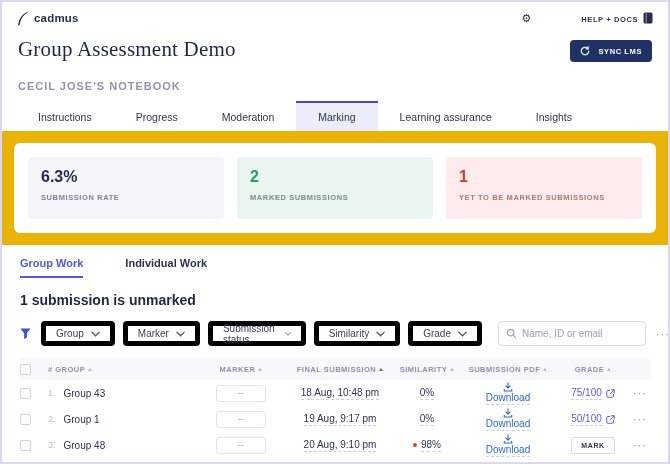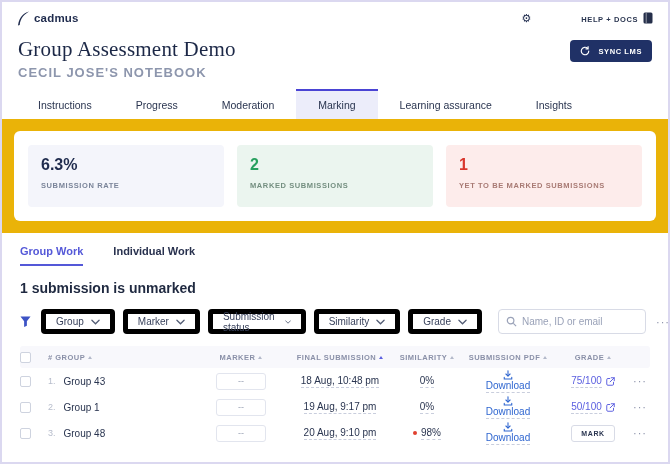--- a/index.html
+++ b/index.html
@@ -13,21 +13,21 @@
   .app-header { flex:none; height:32px; padding:0 15px; display:flex; align-items:center; justify-content:space-between; background:#fff; }
   .logo { display:flex; align-items:center; gap:4px; cursor:pointer; }
   .logo-text { font-size:11.5px; font-weight:700; color:#1f2b4d; letter-spacing:.2px; }
   .header-right { display:flex; align-items:center; gap:14px; }
   .gear { font-size:11px; color:#1f2b4d; line-height:1; cursor:pointer; }
   .help-docs { display:flex; align-items:flex-end; gap:5px; cursor:pointer;margin-left:36px; }
   .help-docs span { font-size:7.5px; font-weight:700; letter-spacing:.6px; color:#2a3550; }
   
   .title-bar { flex:none; padding:3px 16px 9px; display:flex; justify-content:space-between; align-items:flex-start; background:#fff; }
   .page-title { font-family:"Liberation Serif", serif; font-weight:500; font-size:21px; color:#1c2847; letter-spacing:.2px; }
-  .page-subtitle { margin-top:3px; font-size:13px; font-weight:700; letter-spacing:1px; color:#8d96ad; }
+  .page-subtitle { margin-top:18px; font-size:11px; font-weight:700; letter-spacing:1px; color:#8d96ad; }
   .sync-btn { margin-top:3px; display:flex; align-items:center; gap:8px; background:#203166; color:#fff;
     border:none; border-radius:4px; padding:6px 10px; font-size:7.5px; font-weight:700; letter-spacing:.6px; cursor:pointer;
     font-family:"Liberation Sans", sans-serif; }
   
   .main-tabs { flex:none; height:30px; padding:0 14px; display:flex; background:#fff; }
   .main-tab { height:100%; padding:0 22px; display:flex; align-items:center; font-size:10.5px; color:#2a3550;
     cursor:pointer; border-top:2px solid transparent; }
   .main-tab.active { background:#ecedfa; border-top:2px solid #4a44d4; }
   
   .stats-band { flex:none; background:#eab308; padding:12px; }
@@ -39,21 +39,21 @@
   .stat-value { font-size:16px; font-weight:700; }
   .s0 .stat-value { color:#1f2b4d; }
   .s1 .stat-value { color:#27a05e; }
   .s2 .stat-value { color:#d8372e; }
   .stat-label { margin-top:7px; font-size:7.5px; font-weight:700; letter-spacing:.6px; }
   .s0 .stat-label { color:#7a8499; }
   .s1 .stat-label { color:#748f80; }
   .s2 .stat-label { color:#a87a74; }
   
   .content { flex:1; padding:12px 18px 0; background:#fff; }
-  .work-tabs { display:flex; gap:30px; }
+  .work-tabs { display:flex; gap:42px; }
   .work-tab { padding-bottom:7px; font-size:11px; font-weight:700; color:#28314e; cursor:pointer; border-bottom:2px solid transparent; }
   .work-tab.active { color:#5458d8; border-bottom:2px solid #5458d8; }
   .summary-heading { margin-top:14px; font-size:14px; font-weight:700; color:#1f2940; }
   
   .filter-row { margin-top:13px; display:flex; align-items:center; gap:8px; }
   .funnel-wrap { margin-right:2px; display:flex; align-items:center; cursor:pointer; }
   .dd { display:flex; align-items:center; gap:7px; background:#fff; border:5px solid #000000; border-radius:4px;
     height:25px; padding:0 10px; font-size:10px; color:#39425c; cursor:pointer; }
   .dd.wide { width:96px; justify-content:space-between; }
   .spacer { flex:1; }

